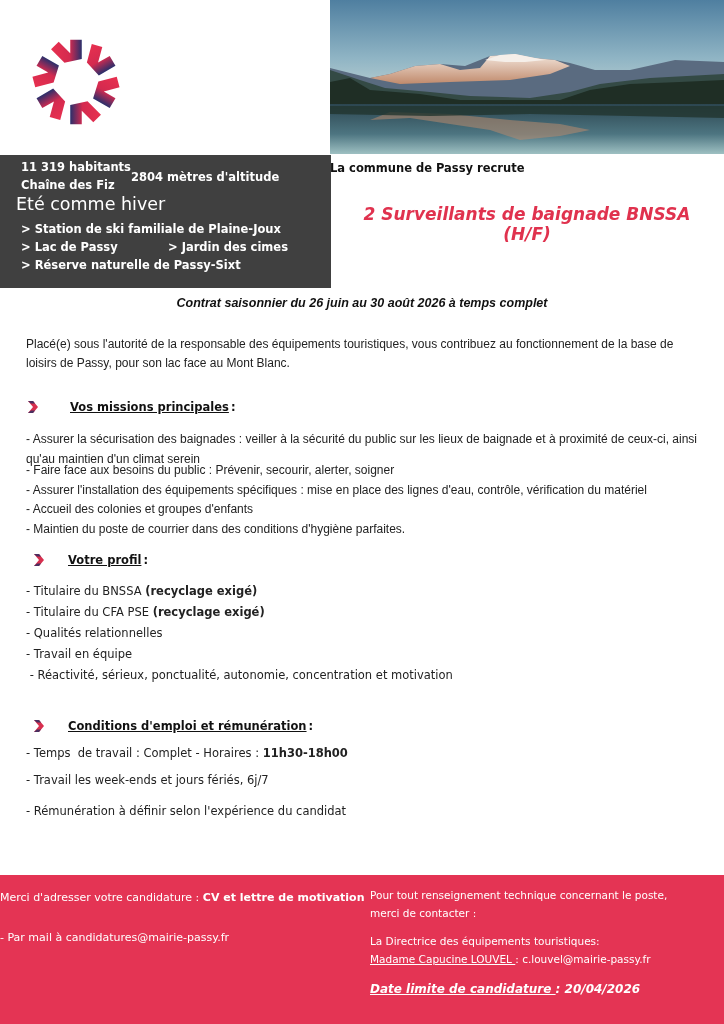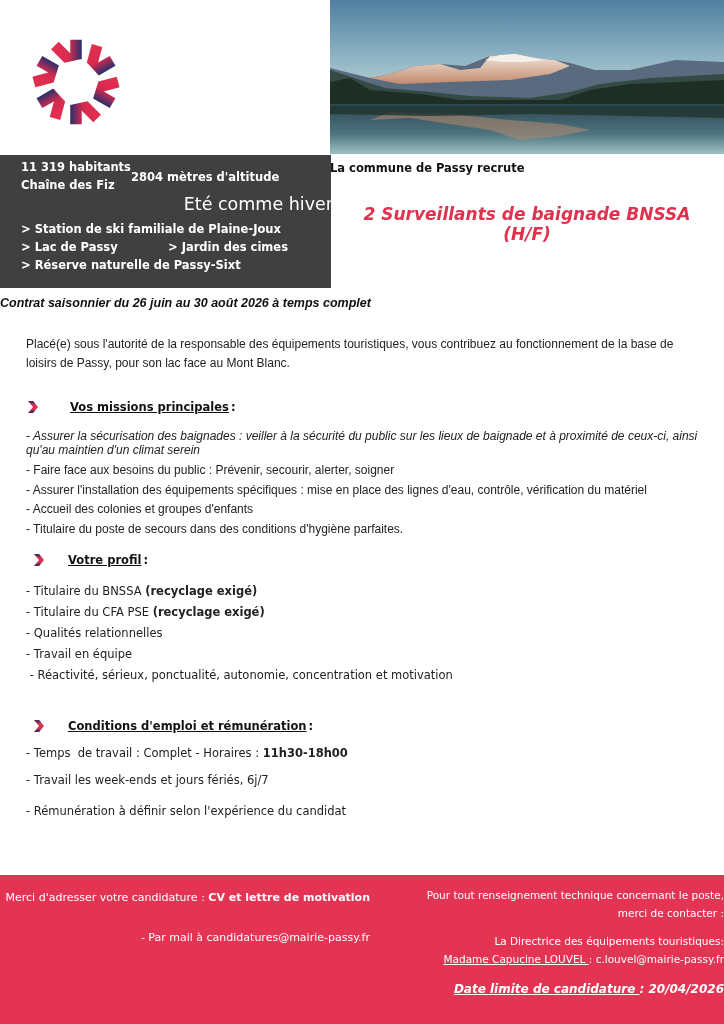--- a/index.html
+++ b/index.html
@@ -13,46 +13,46 @@
     .logo-title { font-family: "DejaVu Sans", sans-serif; font-weight: 600; font-size: 42px; color: #2a2f6b; letter-spacing: -1px; line-height: 40px; }
     .logo-sub { font-family: "DejaVu Sans", sans-serif; font-size: 22px; color: #e0324e; line-height: 21px; letter-spacing: -0.5px; }
 
     
     .photo { position: absolute; left: 330px; top: 0; width: 394px; height: 154px; overflow: hidden; }
     .photo svg { display: block; width: 394px; height: 154px; }
 
     
     .infobox { position: absolute; left: 0; top: 155px; width: 331px; height: 133px; background: #404040; color: #fff; font-family: "DejaVu Sans", sans-serif; }
     .ib-line { position: absolute; font-size: 11.5px; font-weight: bold; white-space: nowrap; }
-    .ib-title { position: absolute; left: 2px; width: 331px; text-align: right; top: 39px; font-size: 17.5px; font-weight: 500; }
+    .ib-title { position: absolute; left: 16px; width: 331px; text-align: left; top: 39px; font-size: 17.5px; font-weight: 500; }
 
     
     .recrute { position: absolute; left: 330px; width: 394px; top: 161px; text-align: left; font-size: 11.5px; font-weight: bold; font-family: "DejaVu Sans", sans-serif; color: #111; }
     .job-title { position: absolute; left: 330px; width: 394px; top: 204px; text-align: center; font-size: 17px; font-weight: bold; font-style: italic; color: #e0324e; line-height: 20px; font-family: "DejaVu Sans", sans-serif; }
 
-    .contract { position: absolute; left: 0; width: 724px; top: 296px; text-align: left; font-size: 12.5px; font-weight: bold; font-style: italic; color: #111; }
+    .contract { position: absolute; left: 0; width: 724px; top: 296px; text-align: center; font-size: 12.5px; font-weight: bold; font-style: italic; color: #111; }
     .intro { position: absolute; left: 26px; width: 680px; top: 335px; font-size: 12px; line-height: 19px; color: #222; }
 
     .section-head { position: absolute; left: 26px; display: flex; align-items: center; }
     .chev { width: 14px; height: 14px; display: inline-block; }
     .section-label { margin-left: 30px; font-size: 11.5px; font-weight: bold; text-decoration: underline; color: #111; font-family: "DejaVu Sans", sans-serif; }
     .section-colon { font-size: 11.5px; font-weight: bold; color: #111; margin-left: 2px; font-family: "DejaVu Sans", sans-serif; }
 
     .list { position: absolute; left: 26px; width: 690px; font-size: 12px; color: #222; }
     .list .li { position: absolute; left: 0; white-space: nowrap; }
-    .list .li.wrap { white-space: normal; width: 680px; line-height: 14px; font-style: italic; }
+    .list .li.wrap { white-space: normal; width: 680px; line-height: 20px; }
     .profile-list .li, .cond-list .li { font-family: "DejaVu Sans", sans-serif; font-size: 11.5px; }
     b { font-weight: bold; }
 
     
     .footer { position: absolute; left: 0; top: 875px; width: 724px; height: 149px; background: #e43454; color: #fff; font-family: "DejaVu Sans", sans-serif; }
     .f-left, .f-right { position: absolute; top: 0; height: 149px; }
     .f-left { left: 0; width: 370px; }
     .f-right { left: 370px; width: 354px; }
-    .f-line { position: absolute; left: 0; width: 100%; text-align: right; white-space: nowrap; font-size: 10.5px; }
+    .f-line { position: absolute; left: 0; width: 100%; text-align: left; white-space: nowrap; font-size: 10.5px; }
     .f-left .f-line { font-size: 11px; }
     .u { text-decoration: underline; }
     .deadline { font-size: 12px; font-weight: bold; font-style: italic; }
   </style>
 </head>
 <body>
 
 <div class="logo">
   <svg class="logo-mark" viewBox="0 0 100 100">
     <defs>
@@ -142,21 +142,21 @@
       <path d="M2,13 L7,13 L9,10.5 L5,10.5 Z" fill="#4a2f60"></path>
     </svg>
   <span class="section-label">Vos missions principales</span>
   <span class="section-colon">:</span>
 </div>
 <div class="list missions-list" style="top:429px;">
   <div class="li wrap" style="top:0px;">- Assurer la sécurisation des baignades : veiller à la sécurité du public sur les lieux de baignade et à proximité de ceux-ci, ainsi qu'au maintien d'un climat serein</div>
   <div class="li" style="top:34px;">- Faire face aux besoins du public : Prévenir, secourir, alerter, soigner</div>
   <div class="li" style="top:54px;">- Assurer l'installation des équipements spécifiques : mise en place des lignes d'eau, contrôle, vérification du matériel</div>
   <div class="li" style="top:73px;">- Accueil des colonies et groupes d'enfants</div>
-  <div class="li" style="top:93px;">- Titulaire du poste de secours dans des conditions d'hygiène parfaites.</div>
+  <div class="li" style="top:93px;">- Maintien du poste de courrier dans des conditions d'hygiène parfaites.</div>
 </div>
 
 <div class="section-head" style="top:553px;">
   <svg class="chev" viewBox="0 0 14 14" style="margin-left:6px;">
       <path d="M2,1 L7,1 L12,7 L7,13 L2,13 L7,7 Z" fill="#d8304f"></path>
       <path d="M2,1 L7,1 L9,3.5 L5,3.5 Z" fill="#4a2f60"></path>
       <path d="M2,13 L7,13 L9,10.5 L5,10.5 Z" fill="#4a2f60"></path>
     </svg>
   <span class="section-label" style="margin-left:22px;">Votre profil</span>
   <span class="section-colon">:</span>

